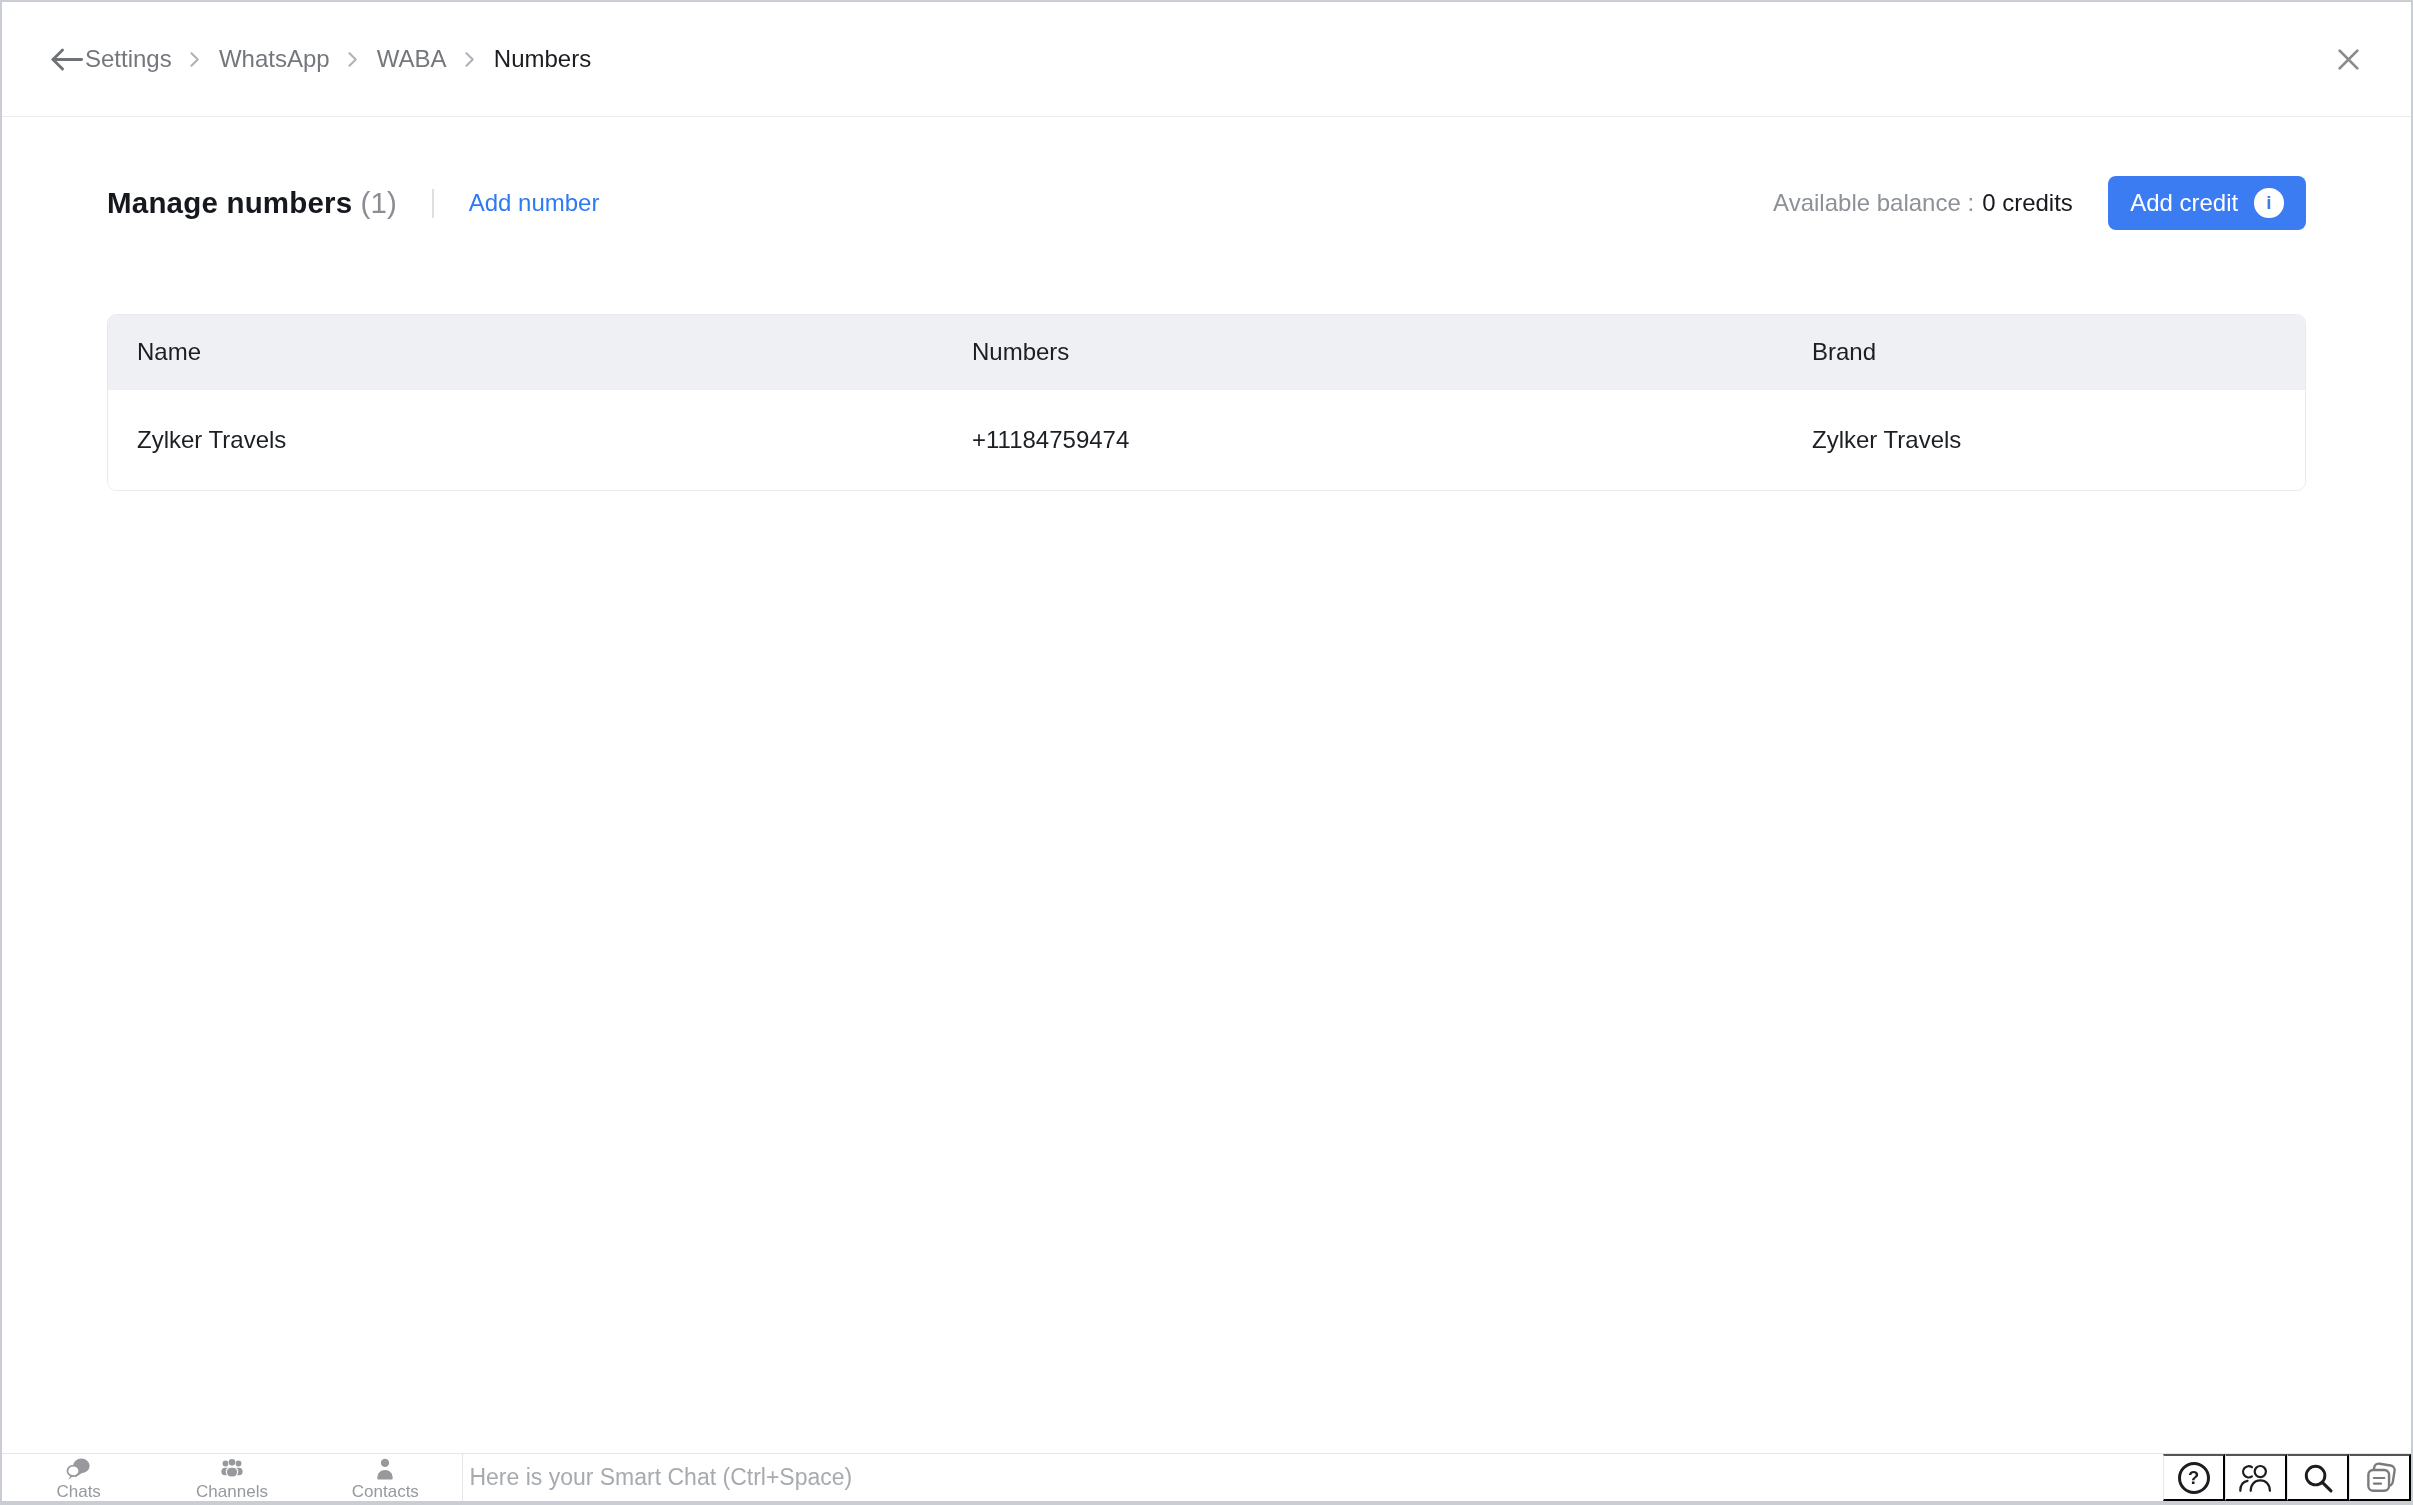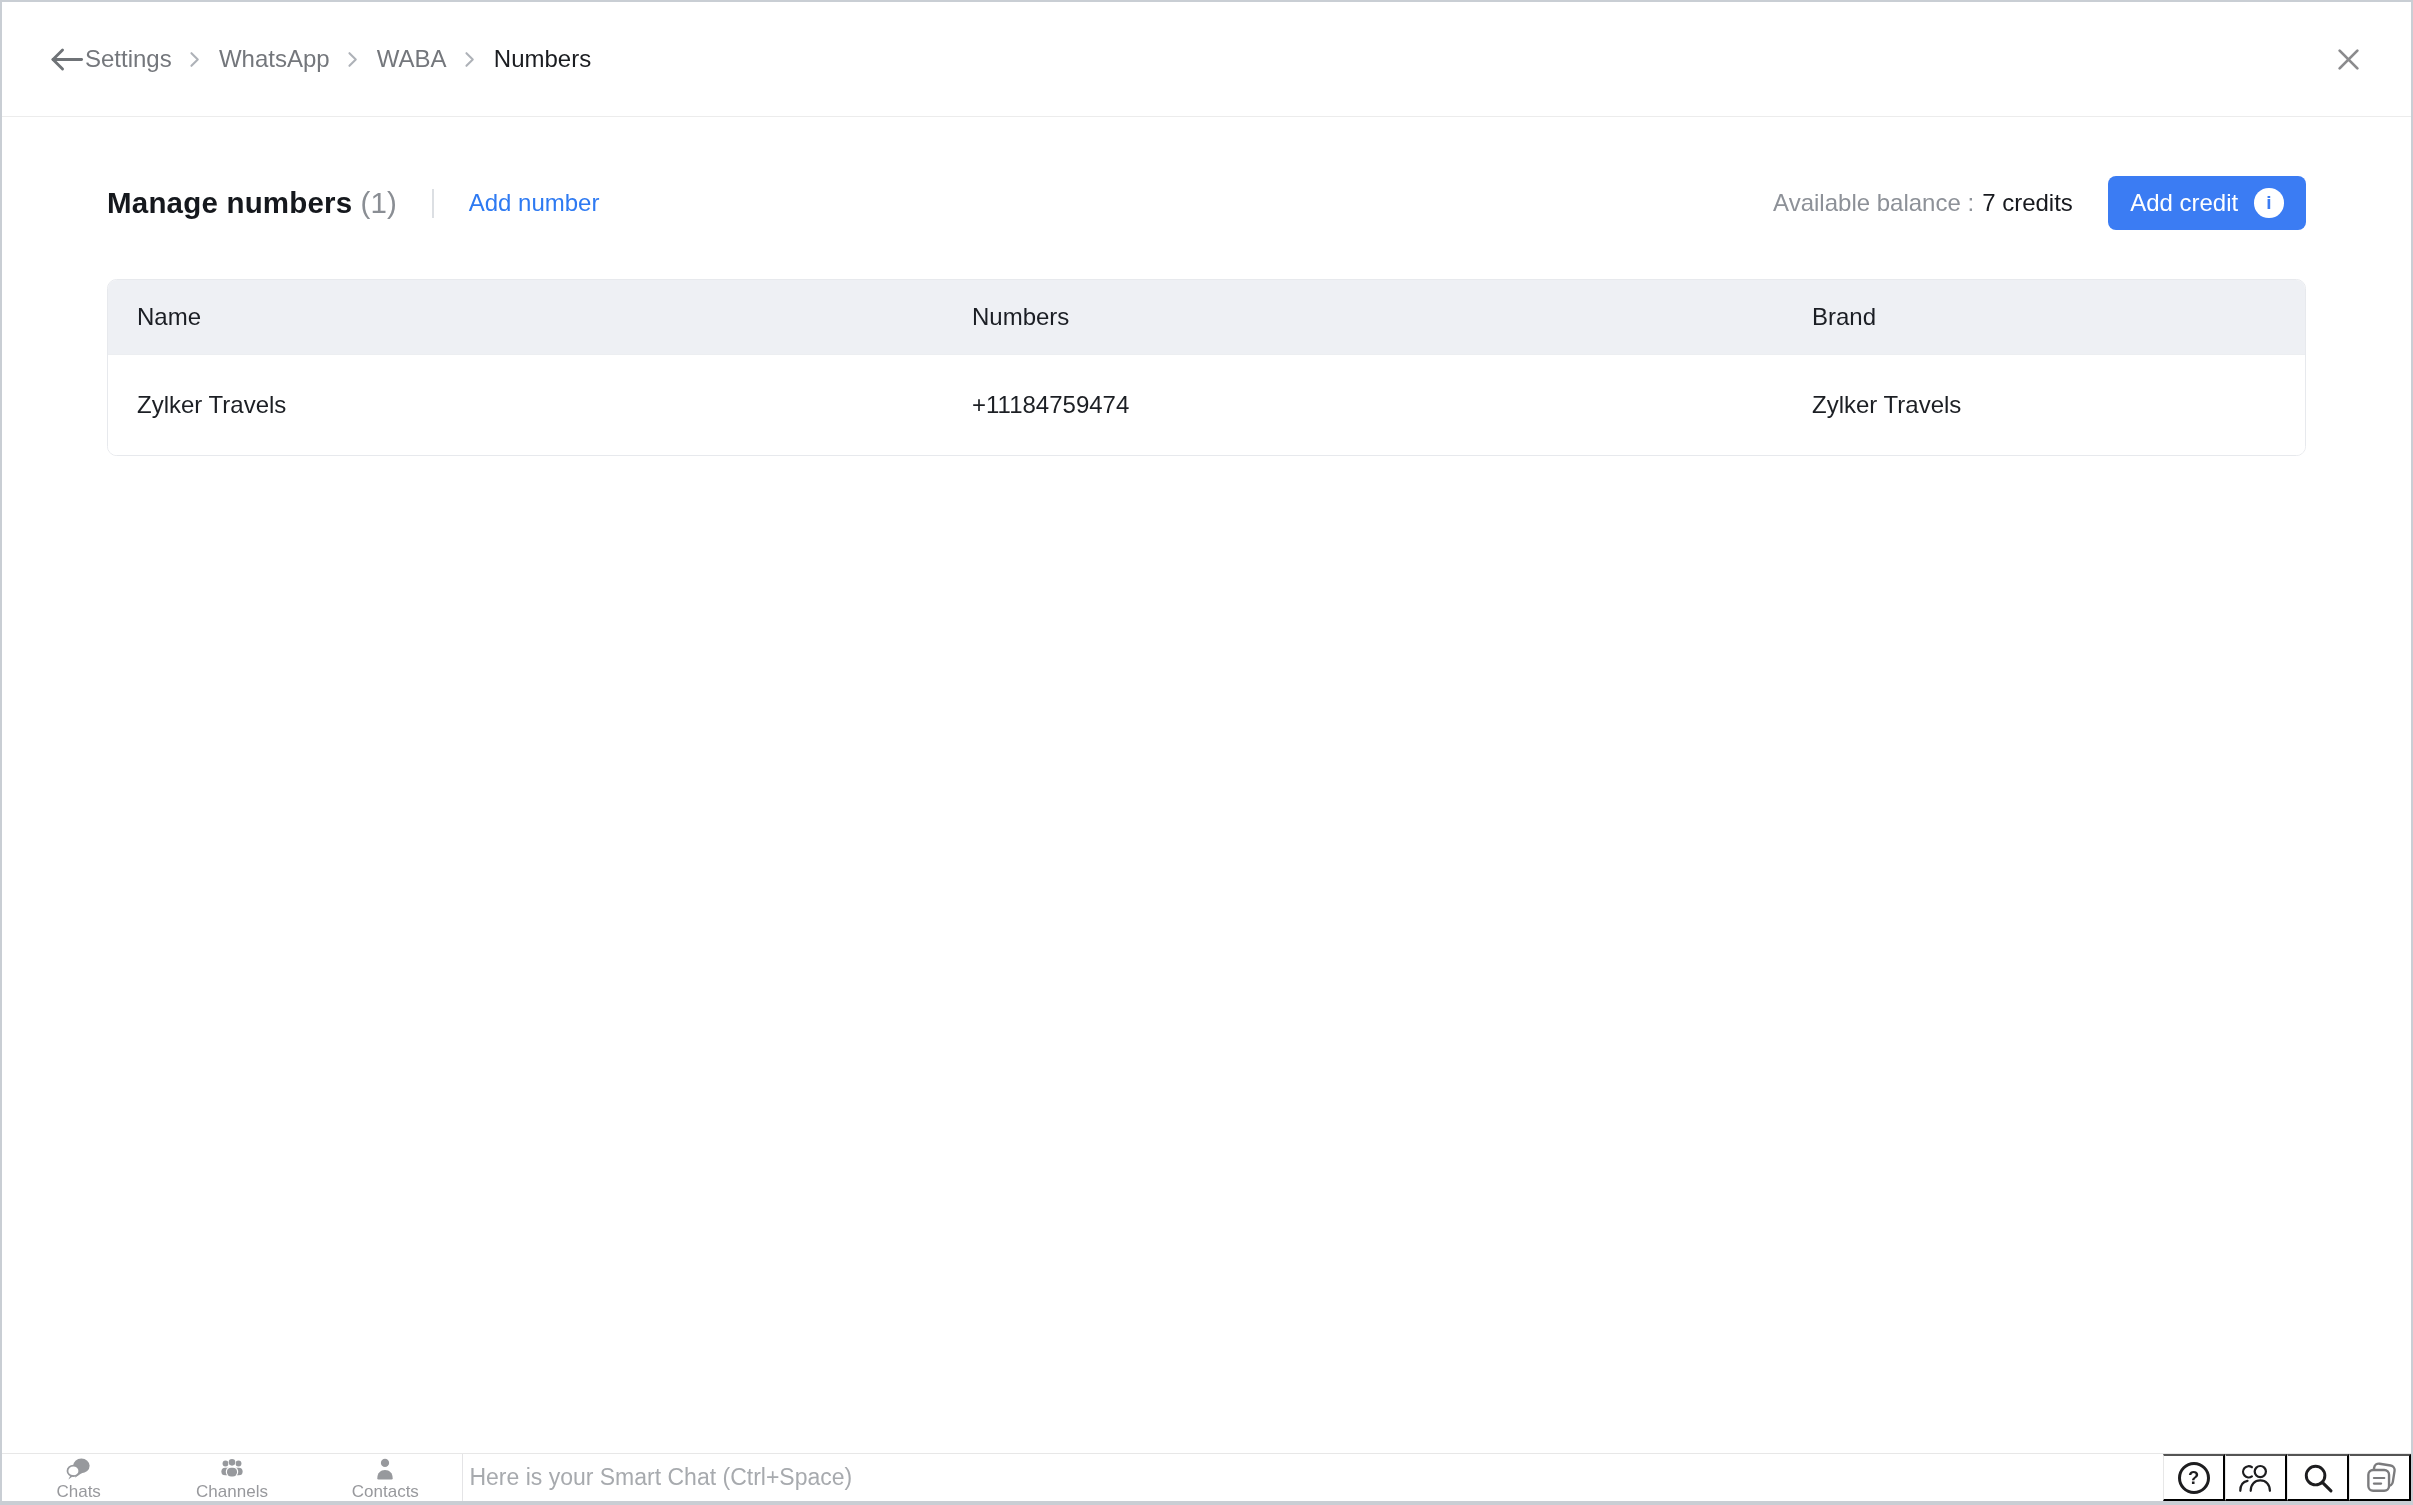--- a/index.html
+++ b/index.html
@@ -59,21 +59,21 @@
     display: flex; align-items: center; gap: 16px; cursor: pointer;
   }
   .info-badge {
     width: 29.5px; height: 29.5px; border-radius: 50%; background: #ffffff;
     color: #3b7cf3; font-size: 19px; font-weight: 700; font-style: normal;
     display: flex; align-items: center; justify-content: center;
   }
 
   
   .table {
-    margin-top: 49px;
+    margin-top: 84px;
     border: 1.6px solid #e7e9ed; border-radius: 9.6px;
     overflow: hidden; background: #ffffff;
   }
   .trow {
     display: grid; grid-template-columns: 835px 840px 1fr;
     padding-left: 29px; align-items: center;
   }
   .thead { background: #eef0f4; height: 74px; }
   .th { font-size: 24px; color: #1b1e24; font-weight: 500; }
   .tbody-row { background: #ffffff; height: 101px; border-top: 1.6px solid #eceef1; cursor: pointer; }
@@ -156,21 +156,21 @@
 
   <main class="main">
     <div class="page-head">
       <h1 class="page-title">
         <span>Manage numbers</span><span class="count">(1)</span>
       </h1>
       <span class="head-divider"></span>
       <a class="add-number-link">Add number</a>
       <div class="head-right">
         <span class="balance-label">Available balance :</span>
-        <span class="balance-value">7 credits</span>
+        <span class="balance-value">0 credits</span>
         <button class="add-credit-btn">
           <span>Add credit</span>
           <span class="info-badge">i</span>
         </button>
       </div>
     </div>
 
     <div class="table">
       <div class="trow thead">
         <div class="th">Name</div>

